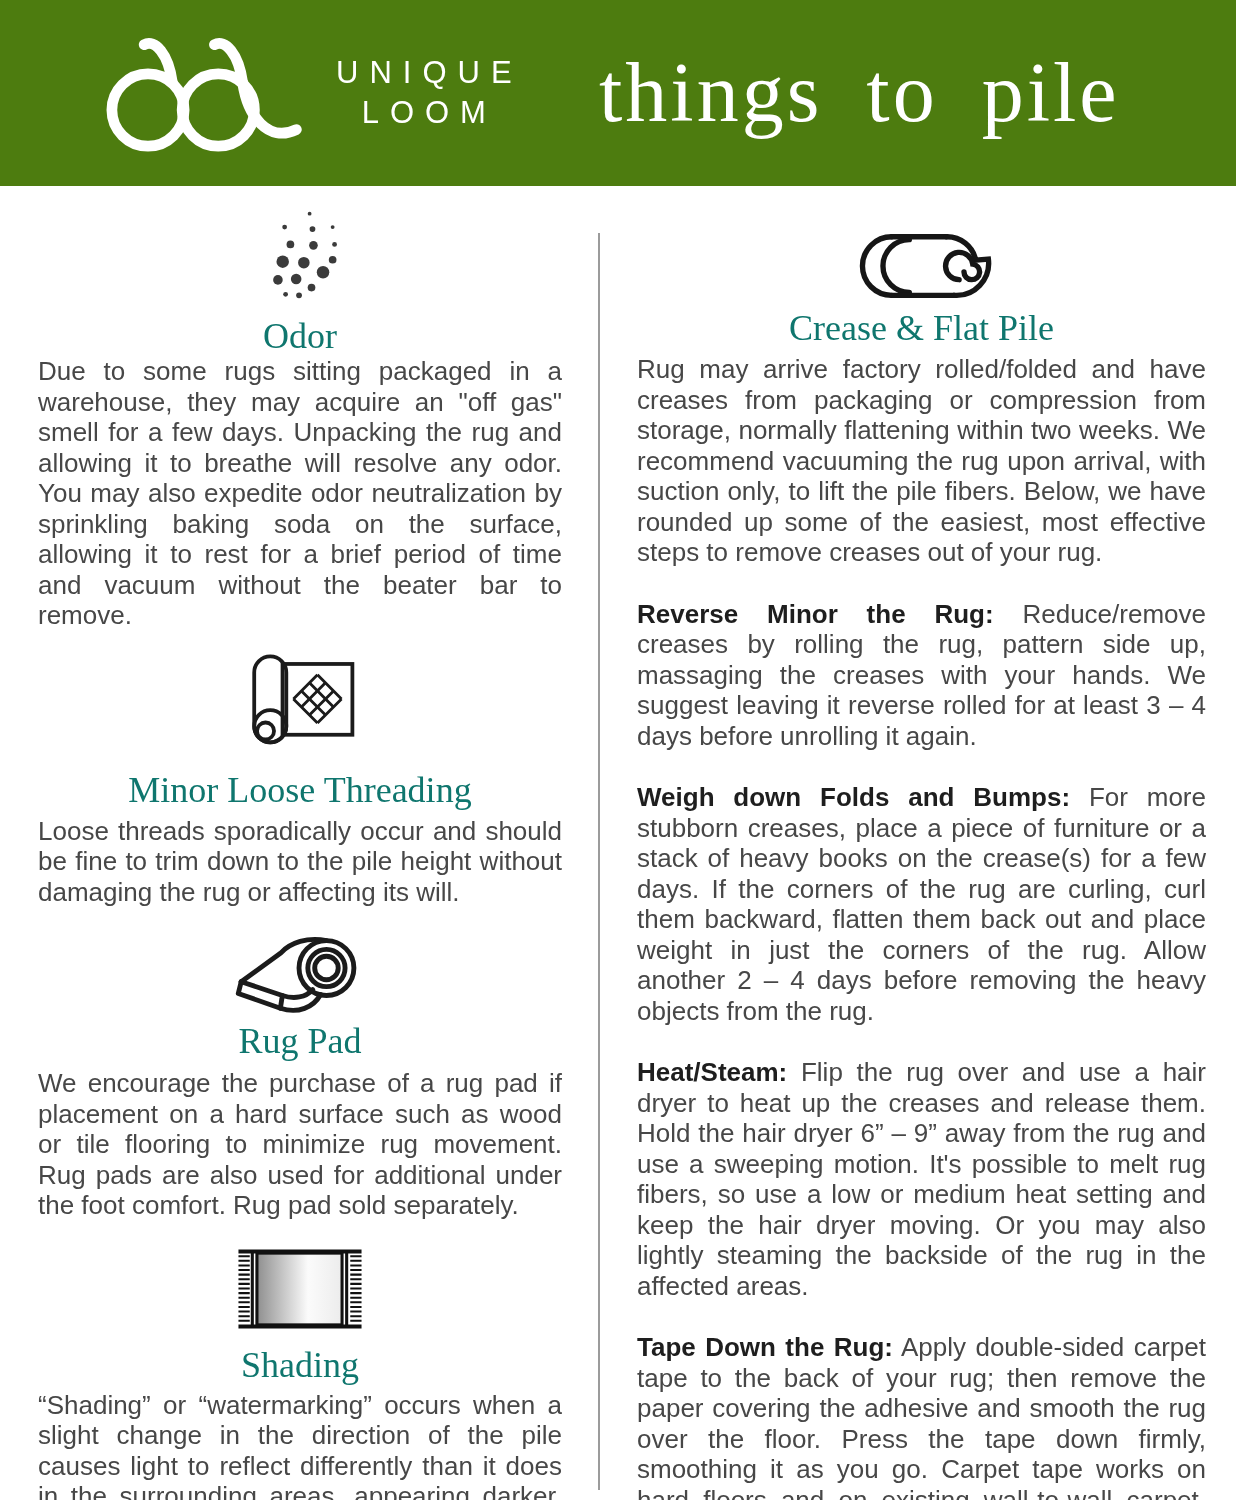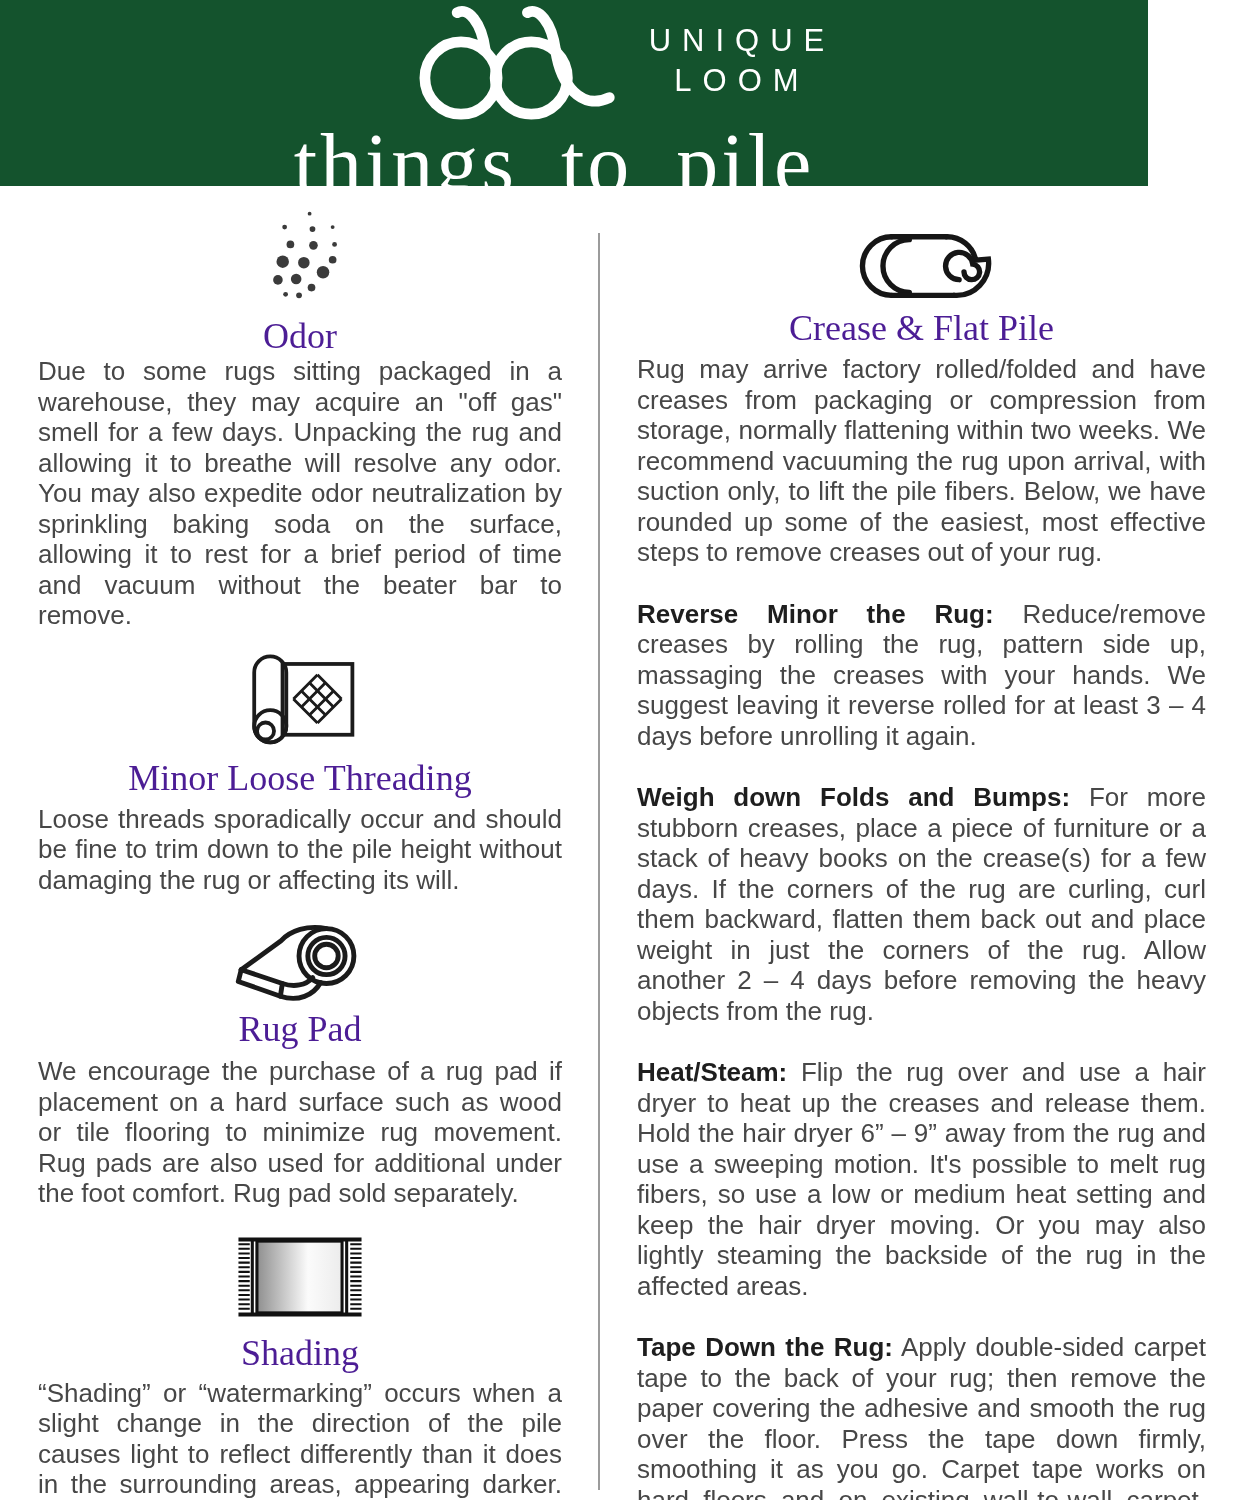--- a/index.html
+++ b/index.html
@@ -1,48 +1,48 @@
 <!DOCTYPE html>
 <html><head>
 <meta charset="utf-8">
 <style>
   html,body{margin:0;padding:0;background:#ffffff;}
   .page{position:relative;width:1236px;height:1500px;background:#ffffff;overflow:hidden;
         font-family:"Liberation Sans", sans-serif;color:#464646;}
 
   
-  .header{position:absolute;left:0;top:0;width:1148px;height:186px;background:#14532d;
-          display:flex;align-items:center;flex-direction:column;}
+  .header{position:absolute;left:0;top:0;width:1236px;height:186px;background:#4d7c0f;
+          display:flex;align-items:center;}
   .brand{display:flex;align-items:center;margin-left:104px;}
   .logo{width:210px;height:122px;display:block;}
   .brand-text{margin-left:22px;color:#ffffff;font-size:31px;letter-spacing:11px;
               line-height:40px;text-align:center;font-weight:400;}
   .title{flex:1;text-align:center;margin:0 40px 0 0;color:#ffffff;
          font-family:"Liberation Serif", serif;font-weight:400;
          font-size:84px;letter-spacing:3px;word-spacing:20px;line-height:1;}
 
   
   .columns{position:absolute;left:0;top:186px;width:1236px;display:flex;}
   .col{box-sizing:border-box;}
   .col.left{width:598px;padding:18px 36px 0 38px;}
   .col.right{width:638px;padding:14px 30px 0 39px;}
   .divider{position:absolute;left:598px;top:233px;width:2px;height:1257px;background:#9b9b9b;}
 
   .icon-wrap{display:flex;justify-content:center;}
   h2{margin:0;text-align:center;font-family:"Liberation Serif", serif;font-weight:400;
-     font-size:36px;line-height:40px;color:#4c1d95;}
+     font-size:36px;line-height:40px;color:#0f766e;}
   p.body{margin:0;text-align:justify;font-size:26px;line-height:30.5px;color:#474747;}
   p.body .lead{font-weight:700;color:#1e1e1e;}
 
   
   .s-odor .icon-wrap{margin-top:2px;}
   .s-odor h2{margin-top:14px;}
   .s-odor p{}
   .s-thread .icon-wrap{margin-top:13px;}
-  .s-thread h2{margin-top:8px;}
+  .s-thread h2{margin-top:20px;}
   .s-thread p{margin-top:6px;}
   .s-pad .icon-wrap{margin-top:14px;}
   .s-pad h2{margin-top:2px;}
   .s-pad p{margin-top:7px;}
   .s-shade .icon-wrap{margin-top:28px;}
   .s-shade h2{margin-top:16px;}
   .s-shade p{margin-top:5px;}
 
   
   .s-crease .icon-wrap{margin-top:26px;}

